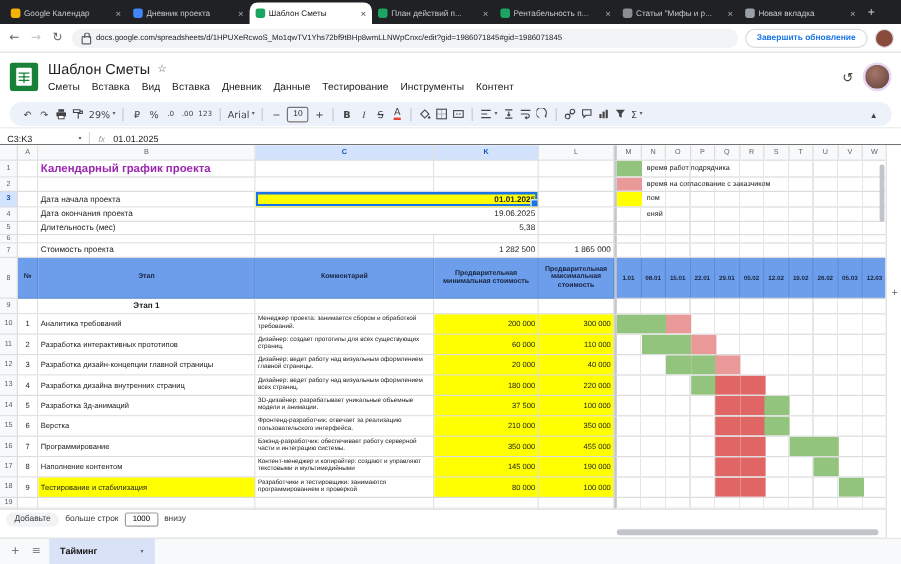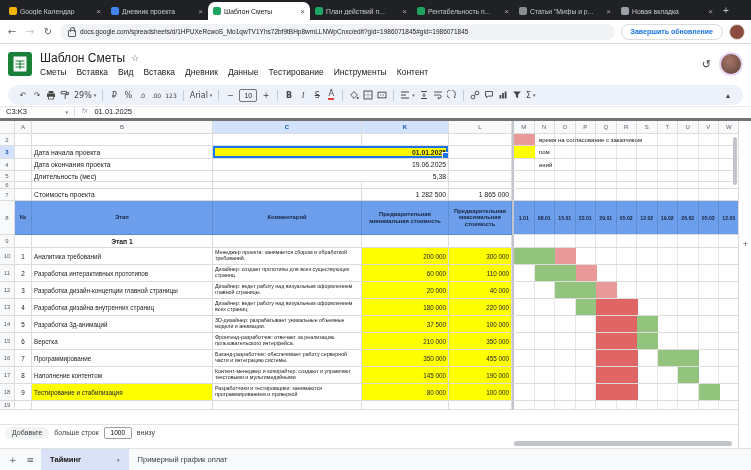--- a/index.html
+++ b/index.html
@@ -52,22 +52,22 @@
   .tbi.tiny{font-size:6px;}
   .tbi.b{font-weight:bold;} .tbi.i{font-style:italic;font-family:"Liberation Serif",serif;}
   .acolor{border-bottom:2px solid #e94235;line-height:8px;}
   .tb-sep{width:1px;height:11px;background:#c4cbd4;margin:0 2px;flex:0 0 auto;}
   .fs-box{border:1px solid #747775;border-radius:2px;font-size:7px;height:11px;line-height:11px;
     padding:0 4px;background:#edf2fa;color:#202124;}
   .dd{font-family:"DejaVu Sans",sans-serif;font-size:5px;color:#5f6368;}
   .svgi svg{display:block;}
   .tb-spacer{flex:1;}
   
-  .formulabar{height:15px;border-top:1px solid #e8eaed;border-bottom:3px solid #737373;display:flex;
-    align-items:flex-start;box-sizing:border-box;background:#fff;}
+  .formulabar{height:15px;border-top:1px solid #e8eaed;border-bottom:1px solid #737373;display:flex;
+    align-items:flex-end;box-sizing:border-box;background:#fff;}
   .namebox{width:62px;display:flex;align-items:center;justify-content:space-between;padding:0 6px;font-size:7.5px;}
   .fsep{width:1px;height:10px;background:#dadce0;}
   .fx{font-size:7px;font-style:italic;color:#9aa0a6;padding:0 7px;}
   .fvalue{font-size:7.5px;color:#202124;}
   
   .main{display:flex;height:327px;}
   .gridcol{width:738px;flex:0 0 auto;display:flex;flex-direction:column;}
   .grid{height:303px;overflow:hidden;position:relative;background:#fff;}
   .grow{display:flex;width:738px;box-sizing:border-box;}
   .gc{box-sizing:border-box;height:100%;border-right:1px solid #dcdcdc;border-bottom:1px solid #dcdcdc;
@@ -358,20 +358,32 @@
               <div class="gletter" style="left: 61.5px;">P</div>
               <div class="gletter" style="left: 82px;">Q</div>
               <div class="gletter" style="left: 102.5px;">R</div>
               <div class="gletter" style="left: 123px;">S</div>
               <div class="gletter" style="left: 143.5px;">T</div>
               <div class="gletter" style="left: 164px;">U</div>
               <div class="gletter" style="left: 184.5px;">V</div>
               <div class="gletter" style="left: 205px;">W</div>
             </div>
           </div>
+          <div class="grow" style="height: 14px;">
+            <div class="gc ghead" style="width: 15px;">1</div>
+            <div class="gc" style="width: 17px;"></div>
+            <div class="gc title-cell" style="width: 181px; color: rgb(156, 39, 176);">Календарный график проекта</div>
+            <div class="gc" style="width: 149px;"></div>
+            <div class="gc" style="width: 87px;"></div>
+            <div class="gc" style="width: 63px;"></div>
+            <div class="gantt">
+              <div class="lg-sw" style="background: rgb(147, 196, 125);"></div>
+              <div class="lg-lb">время работ подрядчика</div>
+            </div>
+          </div>
           <div class="grow" style="height: 12px;">
             <div class="gc ghead" style="width: 15px;">2</div>
             <div class="gc" style="width: 17px;"></div>
             <div class="gc" style="width: 181px;"></div>
             <div class="gc" style="width: 149px;"></div>
             <div class="gc" style="width: 87px;"></div>
             <div class="gc" style="width: 63px;"></div>
             <div class="gantt">
               <div class="lg-sw" style="background: rgb(234, 153, 153);"></div>
               <div class="lg-lb">время на согласование с заказчиком</div>
@@ -599,19 +611,16 @@
   </div>
 
   <div class="sheettabs">
     <span class="sticon">+</span>
     <span class="sticon">≡</span>
     <div id="sheettab-list">
         <div class="stab active">
           <div class="stab-label">Тайминг</div>
           <div class="dd">▾</div>
         </div>
-        <div class="stab">
-          <div class="stab-label">Примерный график оплат</div>
-        </div>
       </div>
   </div>
 
 </div>
 
 </body></html>

